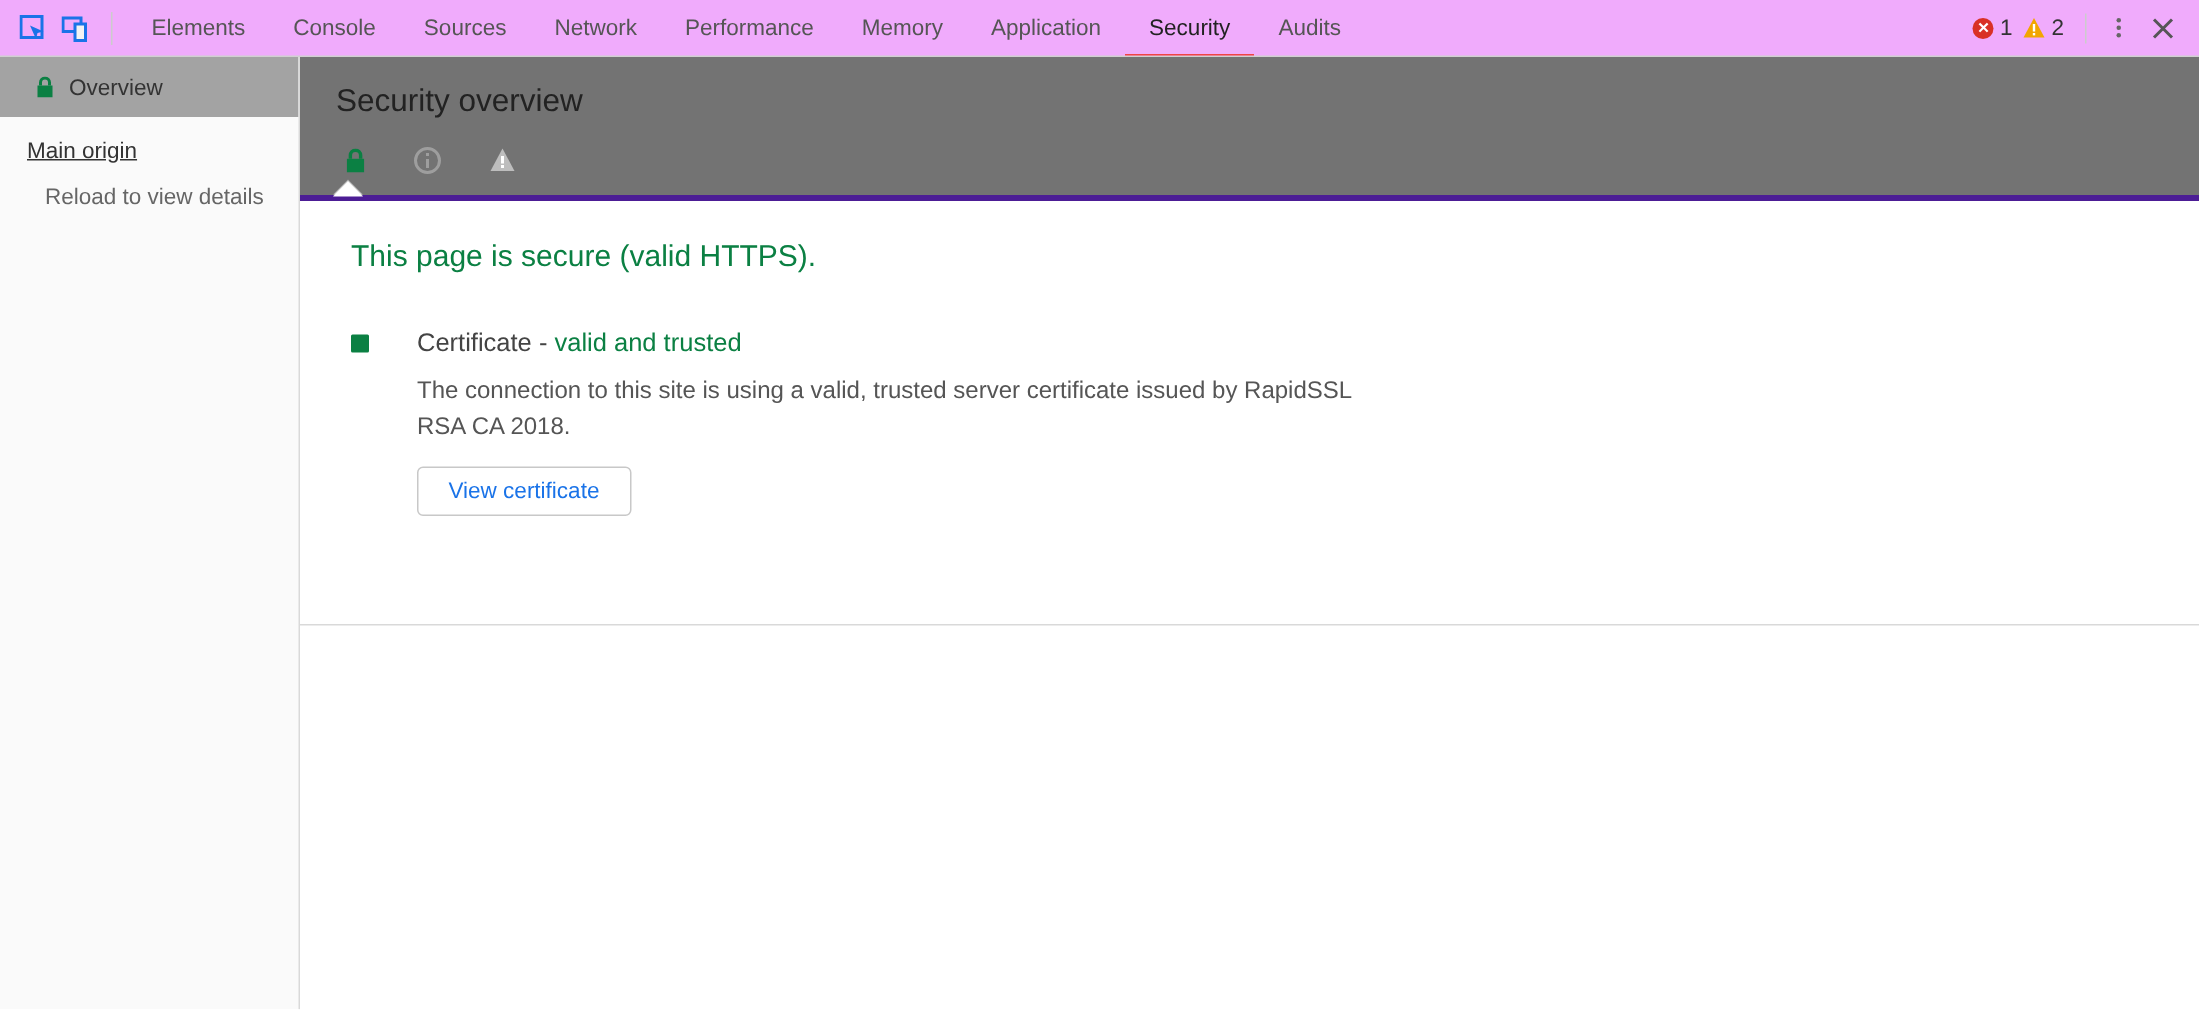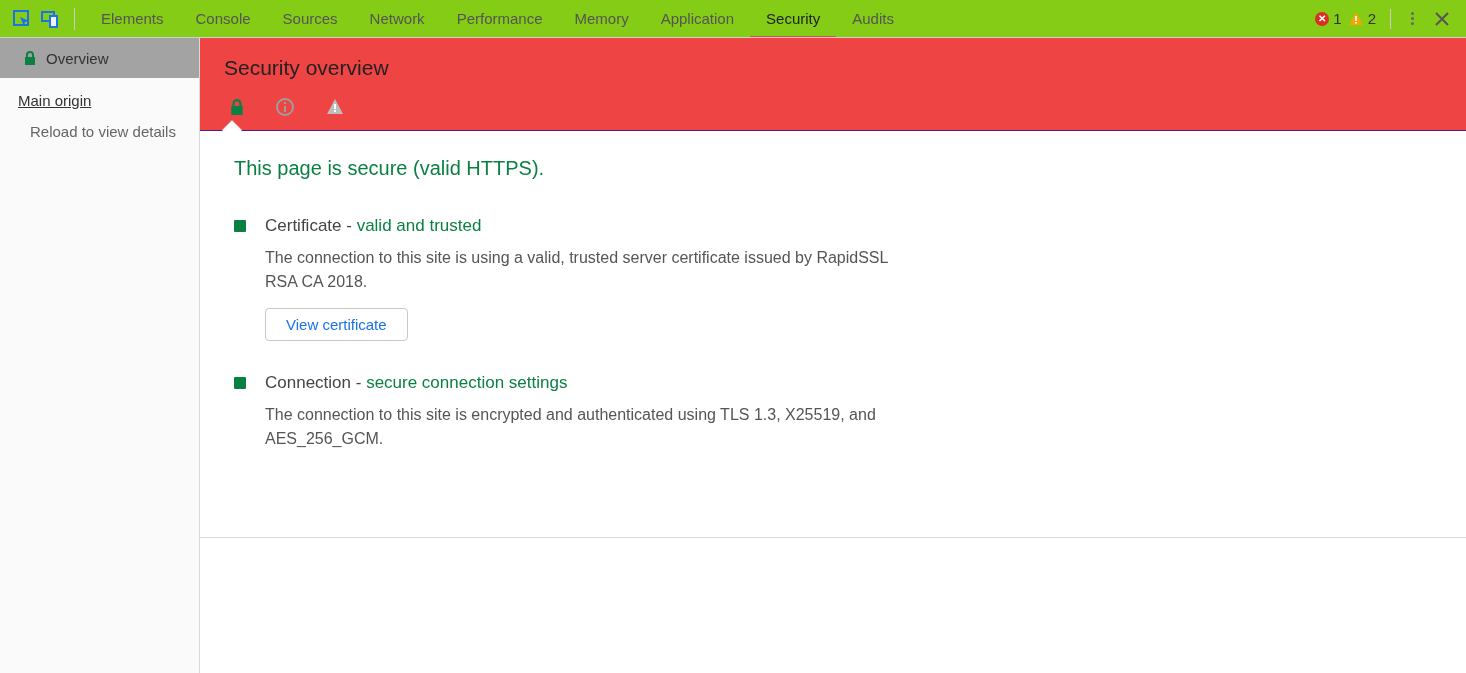--- a/index.html
+++ b/index.html
@@ -1,20 +1,20 @@
 <!DOCTYPE html>
 <html><head>
 <meta charset="utf-8">
 <style>
   * { box-sizing: border-box; margin: 0; padding: 0; }
   html, body { width: 1466px; height: 673px; font-family: "Segoe UI", Arial, sans-serif; font-size: 14px; color: #303030; background: #fff; }
   .root { display: flex; flex-direction: column; width: 100%; height: 100%; }
 
   
-  .tabstrip { display: flex; align-items: center; height: 38px; border-bottom: 1px solid #d0d0d0; background: #84cc16; padding-left: 8px; }
+  .tabstrip { display: flex; align-items: center; height: 38px; border-bottom: 1px solid #d0d0d0; background: #f0abfc; padding-left: 8px; }
   .tabstrip .icon-btn { display:flex; align-items:center; justify-content:center; width:28px; height:28px; }
   .tabstrip .sep { width:1px; height:22px; background:#ccc; margin:0 10px; }
   .tabs { display:flex; align-items:stretch; height:100%; }
   .tab { display:flex; align-items:center; padding:0 16px; color:#555; cursor:pointer; font-size:15px; }
   .tab.active { color:#222; border-bottom:1px solid #ef4444; }
   .tabstrip .right { margin-left:auto; display:flex; align-items:center; padding-right:8px; gap:6px; }
   .pill { display:flex; align-items:center; gap:4px; color:#333; font-size:15px; }
   .err-dot { width:14px; height:14px; border-radius:50%; background:#d93025; display:flex; align-items:center; justify-content:center; color:#fff; font-size:10px; font-weight:bold; }
   .warn-tri svg { display:block; }
   .vsep { width:1px; height:20px; background:#ccc; margin:0 8px; }
@@ -28,29 +28,29 @@
   
   .sidebar { width:200px; border-right:1px solid #d9d9d9; background:#fafafa; overflow:hidden; }
   .side-row { display:flex; align-items:center; height:40px; padding-left:24px; gap:10px; font-size:15px; color:#333; }
   .side-row.selected { background:#a3a3a3; }
   .lock-mini { width:12px; height:14px; }
   .side-section { padding:14px 0 4px 18px; color:#333; font-size:15px;text-decoration:underline; }
   .side-sub { padding:10px 0 4px 30px; color:#666; font-size:15px; white-space:nowrap; }
 
   
   .main { flex:1; display:flex; flex-direction:column; overflow-y:auto; }
-  .hdr { border-bottom:1px solid #4c1d95; background:#ef4444; padding:18px 24px 0 24px; position:relative; }
+  .hdr { border-bottom:4px solid #4c1d95; background:#737373; padding:18px 24px 0 24px; position:relative; }
   .hdr-title { font-size:21px; color:#222; margin-bottom:18px; }
   .icon-row { display:flex; align-items:center; gap:32px; padding-bottom:14px; padding-left:6px; }
   .icon-cell { position:relative; display:flex; align-items:center; justify-content:center; }
   .pointer { position:absolute; bottom:-1px; left:22px; width:0; height:0; border-left:10px solid transparent; border-right:10px solid transparent; border-bottom:10px solid #fff; filter: drop-shadow(0 -1px 0 #d9d9d9); }
 
   .content { padding:26px 24px 40px 34px; }
   .secure-line { color:#0b8043; font-size:20px; margin-bottom:36px; }
-  .sec-block { display:flex; gap:17px; margin-bottom:32px; max-width:680px; }
+  .sec-block { display:flex; gap:30px; margin-bottom:32px; max-width:680px; }
   .sec-ico { flex:0 0 14px; padding-top:4px; }
   .sec-sq { width:12px; height:12px; background:#0b8043; border-radius:1px; }
   .sec-body { flex:1; }
   .sec-head { font-size:17px; color:#444; margin-bottom:10px; }
   .sec-head .green { color:#0b8043; }
   .sec-desc { font-size:16px; color:#555; line-height:1.5; margin-bottom:14px; }
   .btn { display:inline-block; border:1px solid #c8c8c8; background:#fff; color:#1a73e8; font-size:15px; padding:7px 20px; border-radius:4px; cursor:pointer; }
 
   .footer-rule { border-top:1px solid #d9d9d9; height:42px; }
 
@@ -168,30 +168,19 @@
             </div>
           <div class="sec-body">
             <div class="sec-head">
               <span>Certificate</span> - <span class="green">valid and trusted</span>
             </div>
             <div class="sec-desc">The connection to this site is using a valid, trusted server certificate issued by RapidSSL RSA CA 2018.</div>
             <div class="btn">View certificate</div>
           </div>
         </div>
 
-        <div class="sec-block">
-          <div class="sec-ico">
-              <div class="sec-sq"></div>
-            </div>
-          <div class="sec-body">
-            <div class="sec-head">
-              <span>Connection</span> - <span class="green">secure connection settings</span>
-            </div>
-            <div class="sec-desc">The connection to this site is encrypted and authenticated using TLS 1.3, X25519, and AES_256_GCM.</div>
-          </div>
-        </div>
 
       </div>
 
       <div class="footer-rule"></div>
     </div>
   </div>
 </div>
 
 </body></html>

